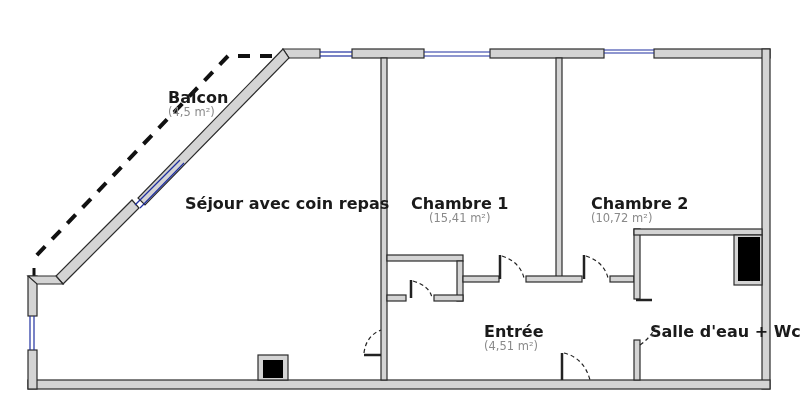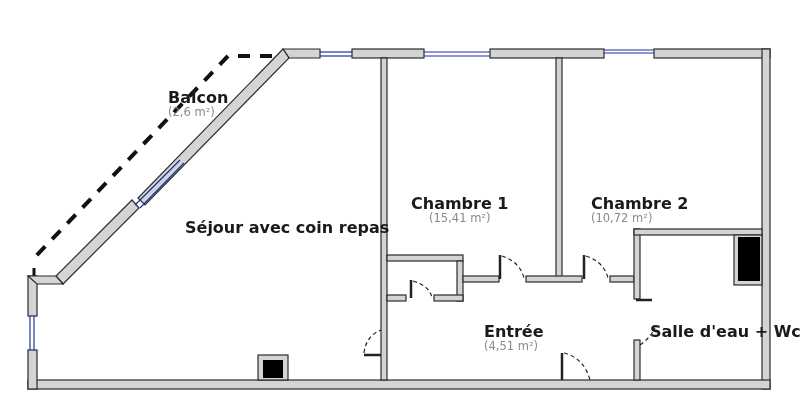--- a/index.html
+++ b/index.html
@@ -89,23 +89,23 @@
     <path class="swing" d="M364 353 Q366 336 381 330"></path>
     <line class="leaf" x1="562" y1="353" x2="562" y2="380"></line>
     <path class="swing" d="M564 353 Q584 358 590 380"></path>
     <line class="leaf" x1="636" y1="300" x2="652" y2="300"></line>
     <path class="swing" d="M640 345 Q650 338 655 328"></path>
   </g>
 </svg>
 
 <div class="lbl" style="left:168px; top:90px;">
   <span class="room-name">Balcon</span>
-  <span class="room-area">(2,6 m²)</span>
+  <span class="room-area">(4,5 m²)</span>
 </div>
-<div class="lbl" style="left:185px; top:196px;margin-top:24px;">
+<div class="lbl" style="left:185px; top:196px;">
   <span class="room-name">Séjour avec coin repas</span>
 </div>
 <div class="lbl" style="left:411px; top:196px;text-align:center;">
   <span class="room-name">Chambre 1</span>
   <span class="room-area">(15,41 m²)</span>
 </div>
 <div class="lbl" style="left:591px; top:196px;">
   <span class="room-name">Chambre 2</span>
   <span class="room-area">(10,72 m²)</span>
 </div>

